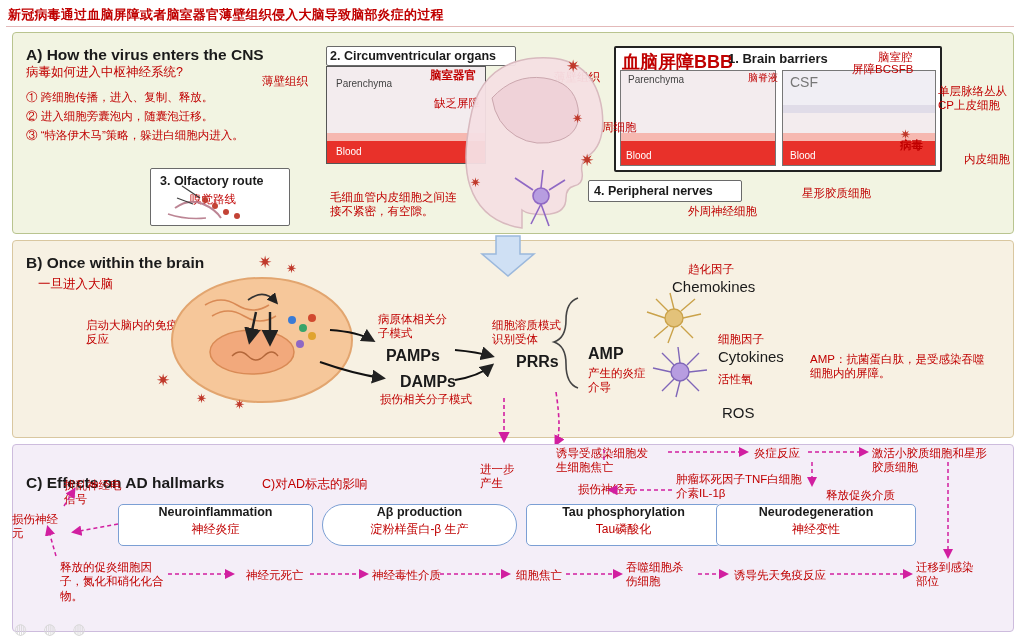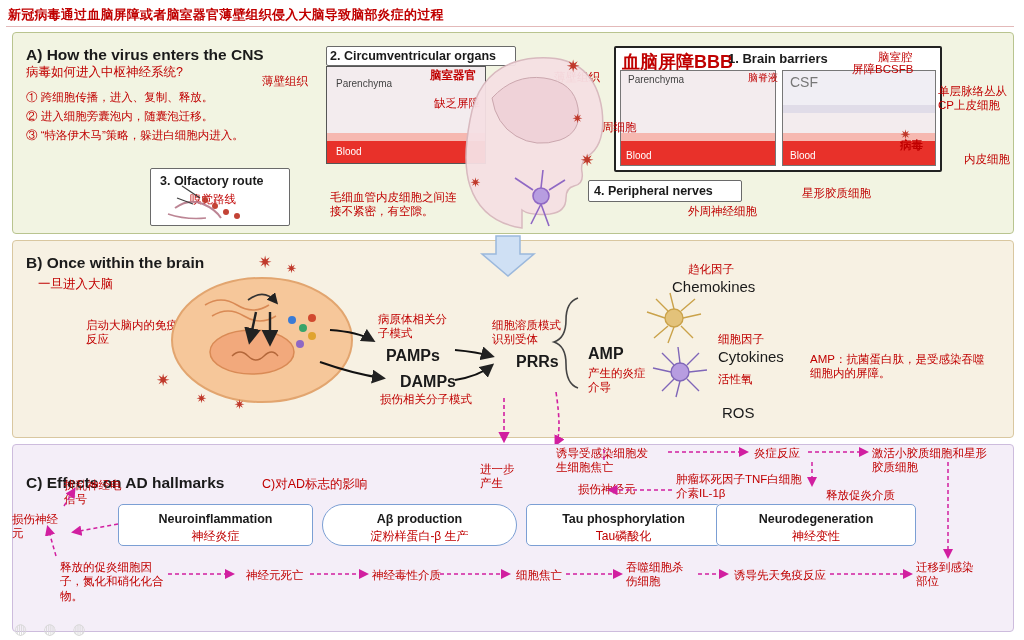--- a/index.html
+++ b/index.html
@@ -45,21 +45,21 @@
   .lbl.red{color:#c00000;}
   .lbl.bold{font-weight:bold;}
   .lbl.w{color:#ffffff;}
   .lbl.sm{font-size:10px;}
   .lbl.xs{font-size:14px;}
 
   
   .hall{
     position:absolute;top:504px;height:42px;width:195px;
     background:#ffffff;border:1.5px solid #7b9fd4;border-radius:5px;
-    display:flex;flex-direction:column;align-items:center;justify-content:flex-end;
+    display:flex;flex-direction:column;align-items:center;justify-content:flex-start;
     box-sizing:border-box;
   }
   .hall .en{font-size:12.5px;font-weight:bold;color:#1a1a1a;}
   .hall .zh{font-size:12px;color:#c00000;margin-top:2px;}
 
   
   .img-box{position:absolute;border:1px solid #555;box-sizing:border-box;overflow:hidden;background:#fff;}
   .brain-tissue{position:absolute;left:0;right:0;}
   .parenchyma{background:#f3ecee;}
   .bloodband{background:#e8312a;}

